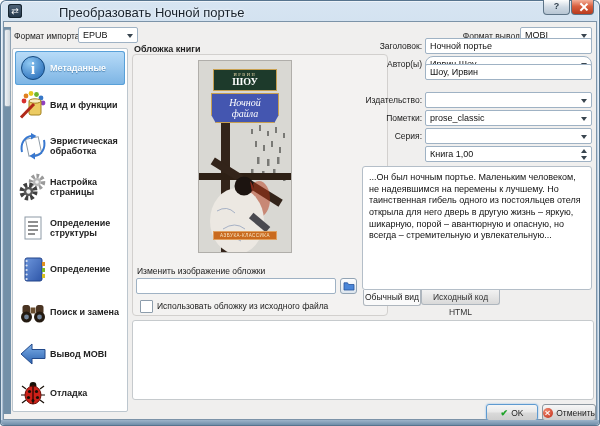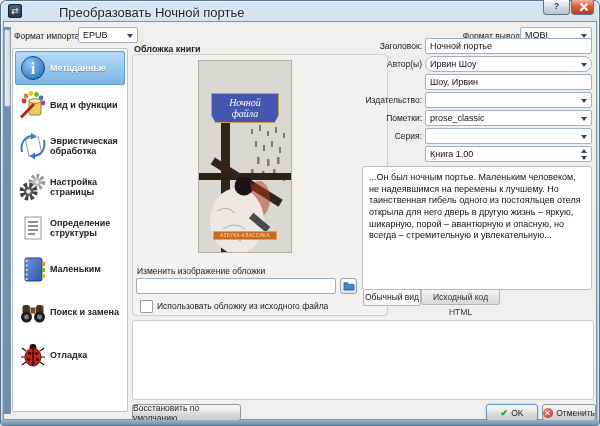--- a/index.html
+++ b/index.html
@@ -226,38 +226,52 @@
             <circle cx="8.6" cy="7" r="1.1" fill="#dde4f0"></circle>
               <circle cx="8.6" cy="11.5" r="1.1" fill="#dde4f0"></circle>
             <circle cx="8.6" cy="16" r="1.1" fill="#dde4f0"></circle>
               <circle cx="8.6" cy="20.5" r="1.1" fill="#dde4f0"></circle>
             <circle cx="8.6" cy="25" r="1.1" fill="#dde4f0"></circle>
             <rect x="24" y="8" width="3" height="4" fill="#e09020"></rect>
               <rect x="24" y="14" width="3" height="4" fill="#78b828"></rect>
             <rect x="24" y="20" width="3" height="4" fill="#d8c020"></rect>
           </svg>
         </span>
-        <span class="side-label">Маленьким</span>
+        <span class="side-label">Определение</span>
       </div>
 
       <div class="side-item" style="height:46px;">
         <span class="side-icon">
           <svg width="30" height="28" viewBox="0 0 30 28">
             <rect x="4.5" y="7" width="7.5" height="9" rx="2.5" fill="#4a3422"></rect>
             <rect x="18" y="7" width="7.5" height="9" rx="2.5" fill="#4a3422"></rect>
             <rect x="12.5" y="9.5" width="5" height="6" fill="#6a4e30"></rect>
             <circle cx="8.5" cy="19" r="5.5" fill="#241a10"></circle>
               <circle cx="21.5" cy="19" r="5.5" fill="#241a10"></circle>
             <circle cx="8.5" cy="19" r="2.4" fill="#72849a"></circle>
               <circle cx="21.5" cy="19" r="2.4" fill="#72849a"></circle>
           </svg>
         </span>
         <span class="side-label">Поиск и замена</span>
       </div>
 
+      <div class="side-item" style="height:38px;">
+        <span class="side-icon">
+          <svg width="30" height="30" viewBox="0 0 30 30">
+              <defs>
+                <linearGradient id="ga" x1="0" y1="0" x2="0" y2="1">
+                  <stop offset="0" stop-color="#7fb0e8"></stop>
+                  <stop offset="1" stop-color="#2c62b0"></stop>
+                </linearGradient>
+              </defs>
+            <polygon points="3,15 14,5 14,10.5 27,10.5 27,19.5 14,19.5 14,25" fill="url(#ga)" stroke="#22498a"></polygon>
+          </svg>
+        </span>
+        <span class="side-label">Вывод MOBI</span>
+      </div>
 
       <div class="side-item" style="height:40px;">
         <span class="side-icon">
           <svg width="28" height="28" viewBox="0 0 28 28">
             <line x1="7" y1="10" x2="3" y2="7" stroke="#181008" stroke-width="1.2"></line>
               <line x1="6" y1="16" x2="2" y2="16" stroke="#181008" stroke-width="1.2"></line>
             <line x1="7" y1="21" x2="3" y2="24" stroke="#181008" stroke-width="1.2"></line>
               <line x1="21" y1="10" x2="25" y2="7" stroke="#181008" stroke-width="1.2"></line>
             <line x1="22" y1="16" x2="26" y2="16" stroke="#181008" stroke-width="1.2"></line>
               <line x1="21" y1="21" x2="25" y2="24" stroke="#181008" stroke-width="1.2"></line>
@@ -307,20 +321,24 @@
             </g>
           <ellipse cx="60" cy="138" rx="11" ry="18" fill="#b83818" opacity="0.5"></ellipse>
           <ellipse cx="38" cy="160" rx="27" ry="33" fill="#ece8e2"></ellipse>
           <path d="M18 150 q10 -6 18 2 M24 168 q12 -8 22 0 M16 178 q14 -6 26 2" stroke="#8898b8" stroke-width="1" fill="none" opacity="0.7"></path>
           <circle cx="45" cy="125" r="9.5" fill="#1c1410"></circle>
           <path d="M51 120 a9.5 9.5 0 0 1 2 11 z" fill="#8a2a1a"></path>
           <g transform="rotate(40 58 160)">
               <rect x="50" y="156" width="22" height="7" fill="#4a4a50"></rect>
             </g>
         </svg>
+        <div class="plate plate-green">
+          <div class="small">ИРВИН</div>
+          <div class="big">ШОУ</div>
+        </div>
         <div class="plate plate-blue">
           <div>Ночной</div>
           <div>файла</div>
         </div>
         <div class="plate plate-orange">АЗБУКА-КЛАССИКА</div>
       </div>
 
       <div class="change-label">Изменить изображение обложки</div>
       <div class="tinput" style="left:4px;top:234px;width:200px;position:absolute;">
         <span></span>
@@ -333,21 +351,21 @@
       <div class="checkbox"></div>
       <div class="check-label">Использовать обложку из исходного файла</div>
     </div>
 
     <div class="meta-label" style="top:19px;">Заголовок:</div>
     <div class="tinput" style="top: 16px; left: 421px; width: 167px; position: absolute;"><span class="meta-ctl-span">Ночной портье</span></div>
 
     <div class="meta-label" style="top:37px;">Автор(ы)</div>
     <div class="combo" style="top: 34px; left: 421px; width: 167px; position: absolute; border-radius: 8px;"><span>Ирвин Шоу</span><span class="arrow-down"></span></div>
 
-    <div class="tinput" style="top: 52px; left: 421px; width: 167px; position: absolute;"><span>Шоу, Ирвин</span></div>
+    <div class="tinput" style="top: 42px; left: 421px; width: 167px; position: absolute;"><span>Шоу, Ирвин</span></div>
 
     <div class="meta-label" style="top:73px;">Издательство:</div>
     <div class="combo" style="top: 70px; left: 421px; width: 167px; position: absolute;"><span></span><span class="arrow-down"></span></div>
 
     <div class="meta-label" style="top:91px;">Пометки:</div>
     <div class="combo" style="top: 88px; left: 421px; width: 167px; position: absolute;"><span>prose_classic</span><span class="arrow-down"></span></div>
 
     <div class="meta-label" style="top:109px;">Серия:</div>
     <div class="combo" style="top: 106px; left: 421px; width: 167px; position: absolute;"><span></span><span class="arrow-down"></span></div>
 
@@ -359,21 +377,20 @@
         </span>
     </div>
 
     <div class="comments">...Он был ночным портье. Маленьким человеком, не надеявшимся на перемены к лучшему. Но таинственная гибель одного из постояльцев отеля открыла для него дверь в другую жизнь – яркую, шикарную, порой – авантюрную и опасную, но всегда – стремительную и увлекательную...</div>
 
     <div class="tab active">Обычный вид</div>
     <div class="tab inactive">Исходный код HTML</div>
 
     <div class="messages"></div>
 
-    <div class="btn restore-btn">Восстановить по умолчанию</div>
     <div class="btn ok-btn">
       <span class="ok-check">✔</span>
       <span>OK</span>
     </div>
     <div class="btn cancel-btn">
       <span class="cancel-ico"></span>
       <span>Отменить</span>
     </div>
 
   </div>

